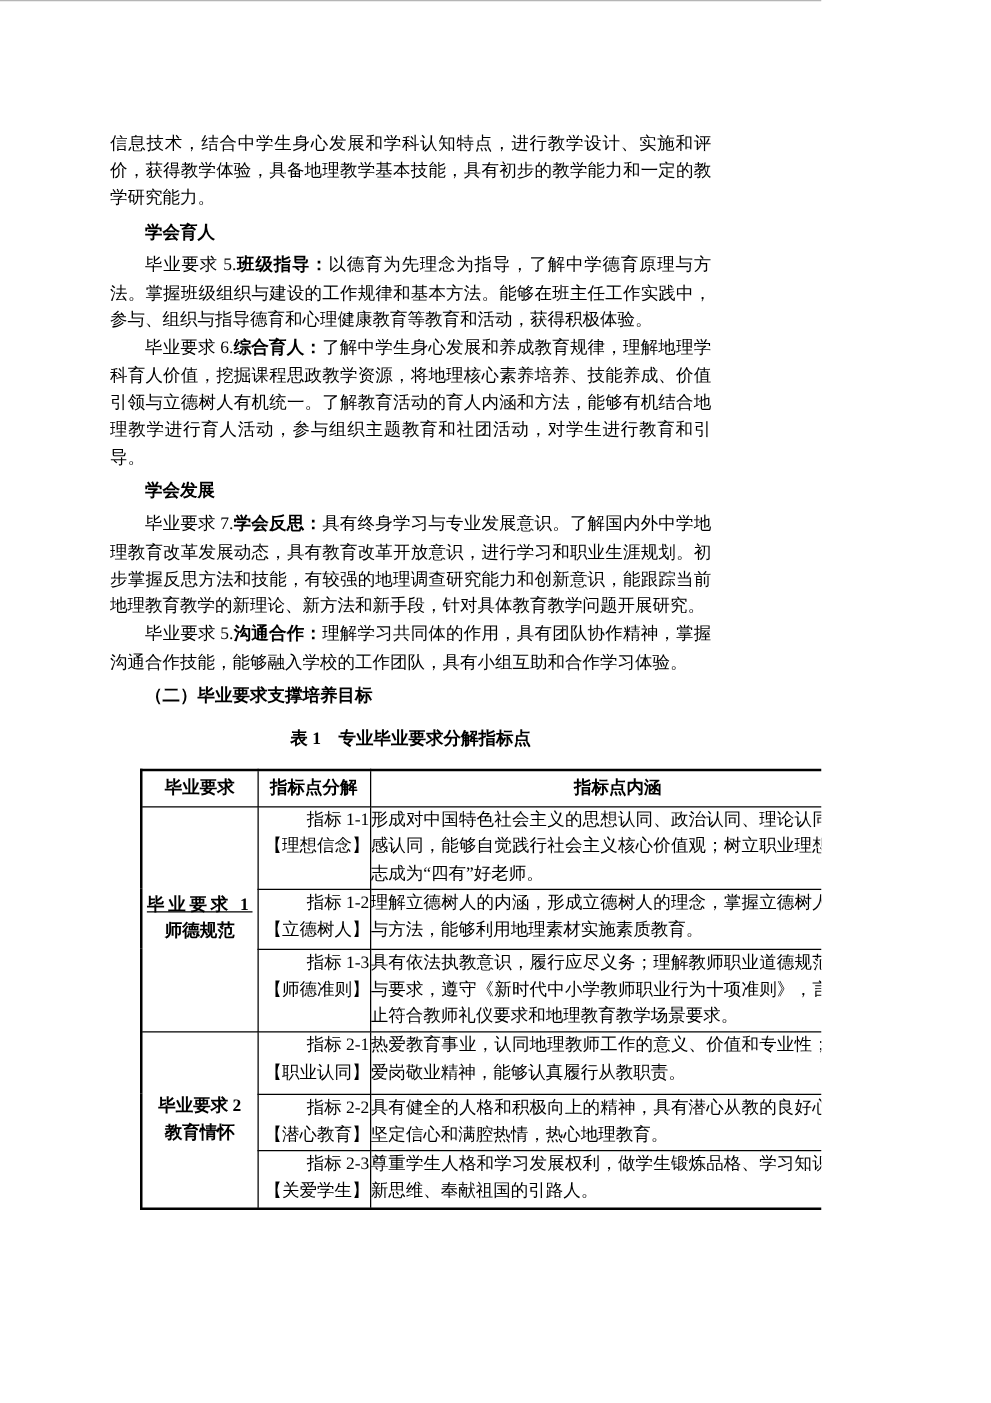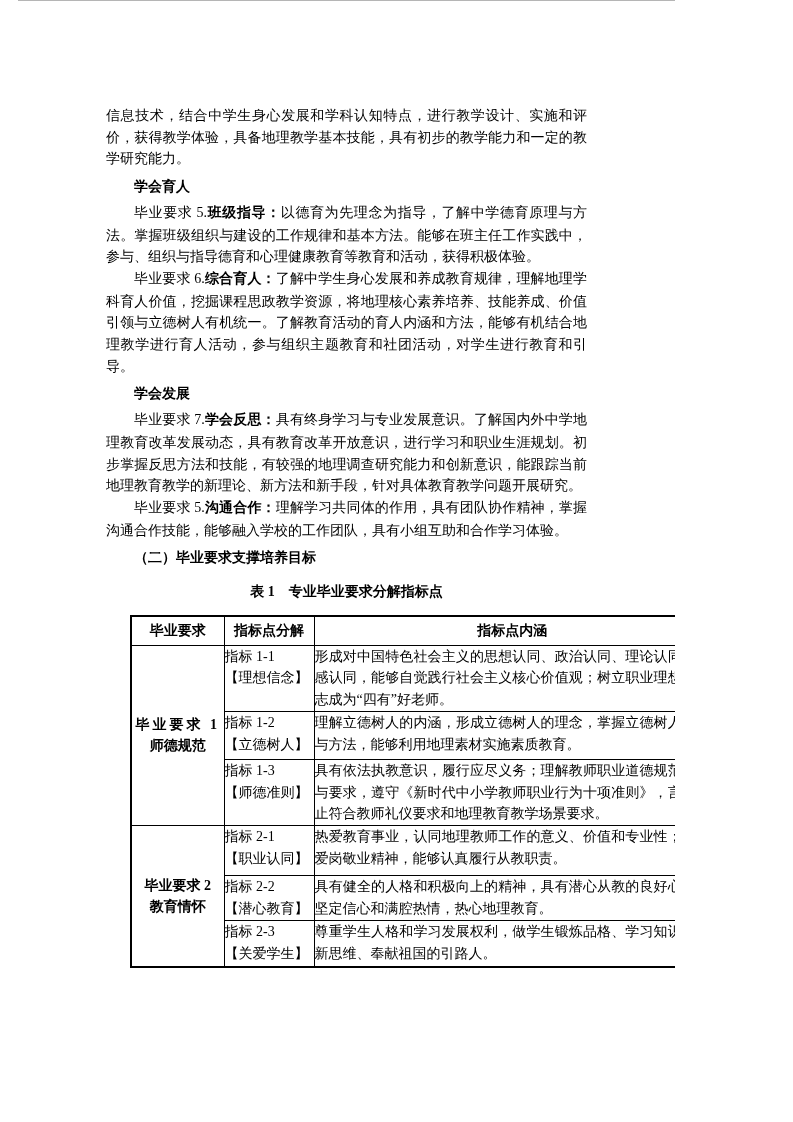--- a/index.html
+++ b/index.html
@@ -10,21 +10,20 @@
   .page {
     position: relative;
     width: 657px;
     height: 1122px;
     background: #ffffff;
     color: #000000;
     font-family: "Liberation Serif", "DejaVu Serif", serif;
     border-top: 1px solid #b5b5b5;
     overflow: hidden;
     box-sizing: border-box;
-    margin-left: 18px;
   }
   .content {
     padding: 104px 88px 0 88px;
     font-size: 14px;
     line-height: 21.7px;
     text-align: justify;
   }
   p.para {
     margin: 0;
     text-indent: 2em;
@@ -66,23 +65,23 @@
     font-weight: bold;
     text-align: center;
     vertical-align: middle;
     height: 28px;
   }
   td.req-cell {
     font-weight: bold;
     text-align: center;
     vertical-align: middle;
   }
-  td.req-cell .spread { letter-spacing: 3px; }
+  td.req-cell .spread { letter-spacing: 3px; text-decoration: underline; }
   td.ind-cell {
-    text-align: left;
+    text-align: right;
     vertical-align: top;
     padding-top: 2px;
   }
   td.content-cell {
     vertical-align: top;
     text-align: justify;
     padding: 2px 8px 2px 8px;
   }
   tr.row-h66 { height: 66px; }
   tr.row-h48 { height: 48px; }

